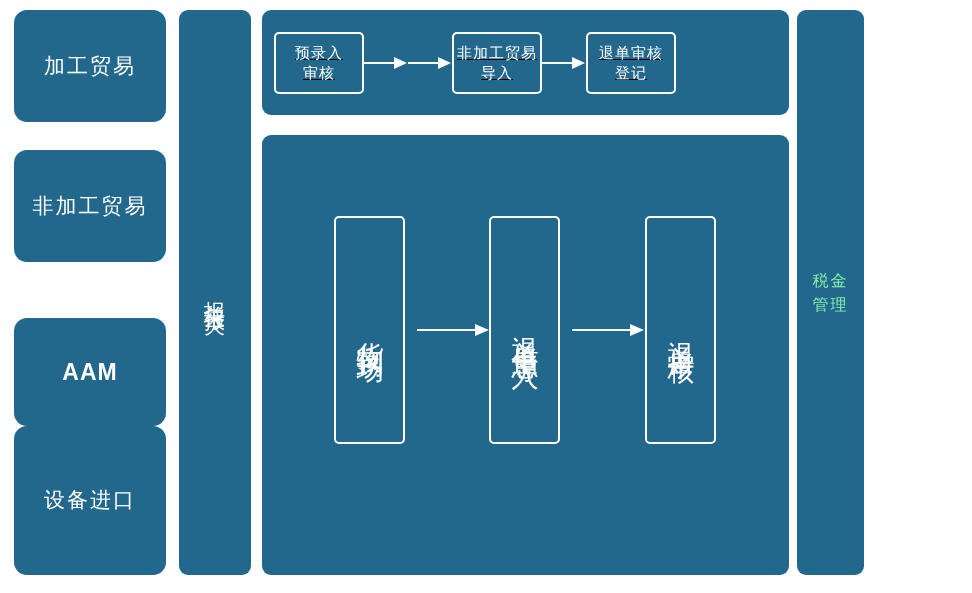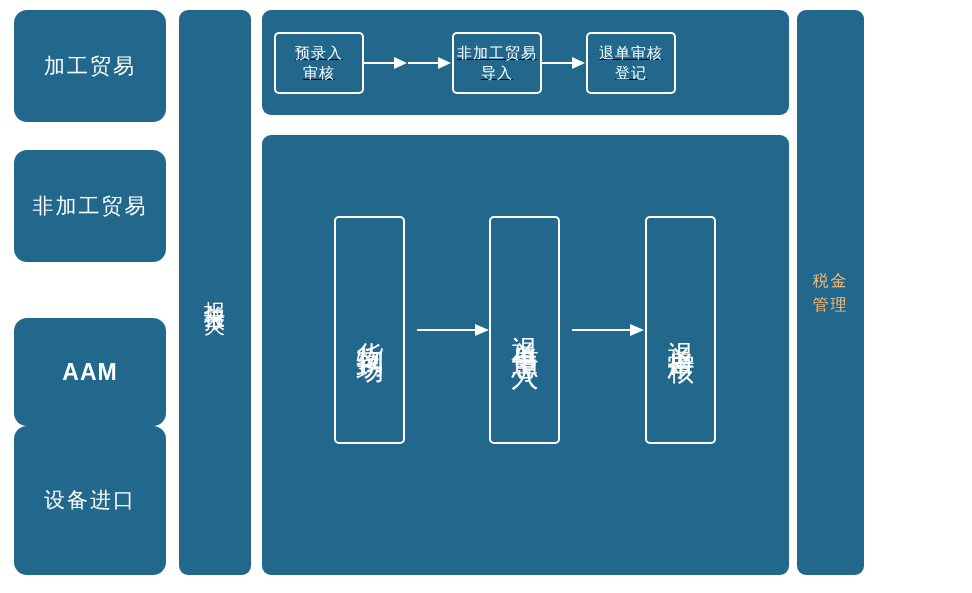--- a/index.html
+++ b/index.html
@@ -61,21 +61,21 @@
     white-space: nowrap;
   }
 
   
   .sidecol {
     display: flex;
     align-items: center;
     justify-content: center;
   }
   .sidecol-label {
-    color: #fdba74;
+    color: #86efac;
     font-size: 16px;
     letter-spacing: 2px;
     line-height: 1.45;
     text-align: center;
     width: 2.6em;
     word-break: break-all;
   }
 
   
   #top-strip {

